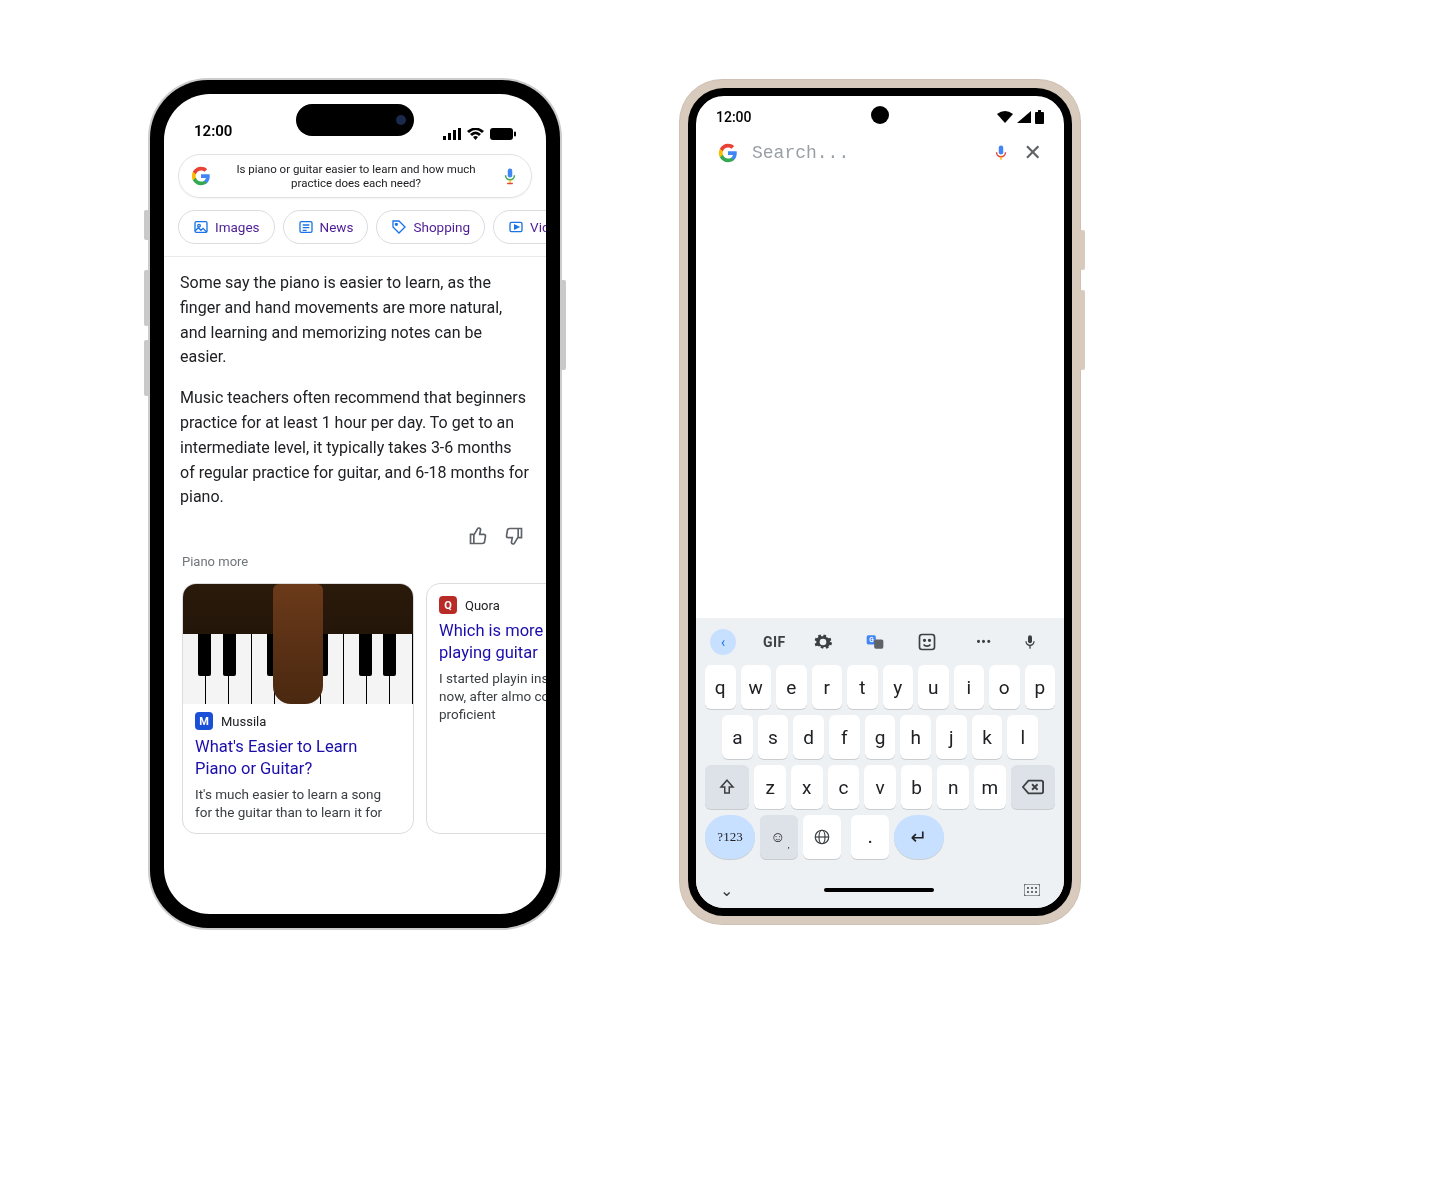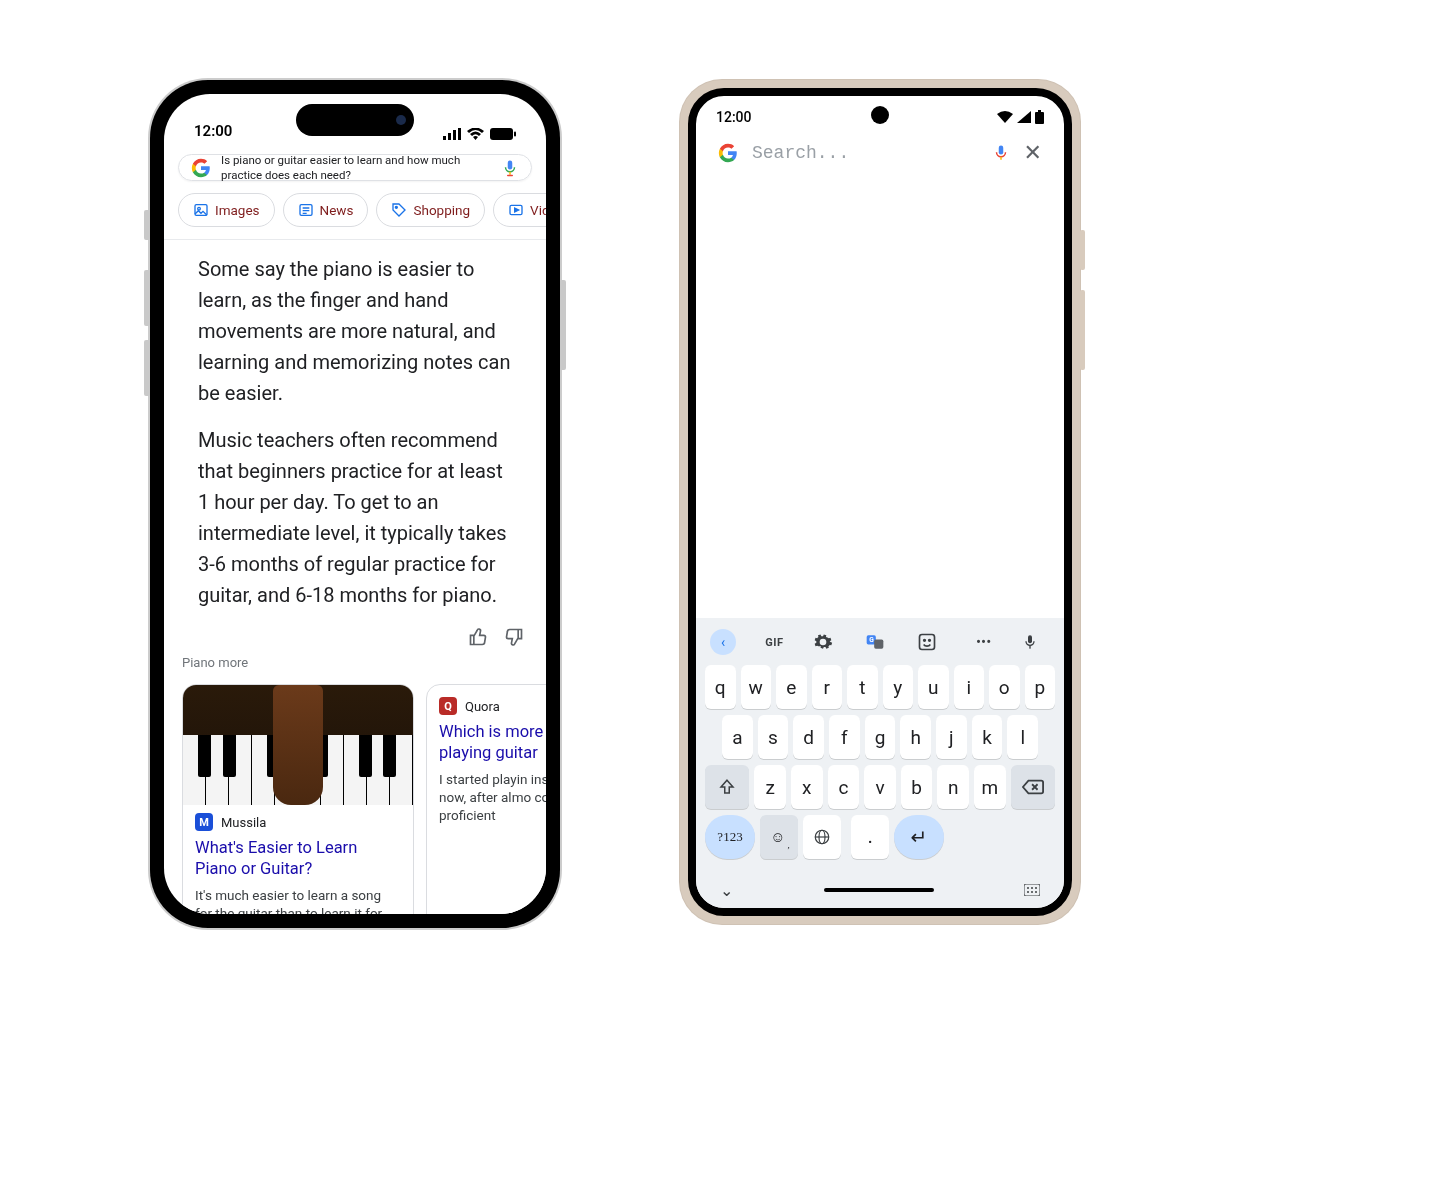--- a/index.html
+++ b/index.html
@@ -48,50 +48,51 @@
   }
   .statusbar-ios {
     height: 50px; display: flex; align-items: flex-end;
     justify-content: space-between; padding: 0 30px 4px;
     font-size: 15px; font-weight: 600;
   }
   .sb-icons-ios { display:flex; gap:6px; align-items:center; }
 
   .search-pill {
     margin: 10px 14px 10px;
-    height: 27px;
+    height: 44px;
     border: 1px solid #dfe1e5;
     border-radius: 22px;
     display: flex; align-items: center;
     padding: 0 12px;
     gap: 10px;
     box-shadow: 0 1px 2px rgba(0,0,0,0.05);
+    text-align: center;
   }
   .g-logo { width:20px; height:20px; position:relative; flex:0 0 20px; }
   .g-logo svg { width:100%; height:100%; }
   .search-text {
     flex: 1; font-size: 11.5px; line-height: 1.25;
     color: #202124; overflow:hidden;
   }
   .mic-icon { width:18px; height:18px; flex:0 0 18px; }
 
   .chips {
     display:flex; gap:8px; padding: 2px 14px 12px;
     overflow:hidden;
   }
   .chip {
     display:flex; align-items:center; gap:6px;
     border:1px solid #dadce0; border-radius:18px;
     height:34px; padding:0 14px;
-    font-size:13.5px; color:#7f1d1d; white-space:nowrap;
+    font-size:13.5px; color:#4c1d95; white-space:nowrap;
   }
   .chip-icon { width:16px; height:16px; color:#1a73e8; }
   .divider-line { height:1px; background:#e8eaed; margin:0 0 14px; }
 
-  .answer-block { padding: 0 34px; font-size:20px; line-height:1.55; color:#202124; }
+  .answer-block { padding: 0 16px; font-size:16px; line-height:1.55; color:#202124; }
   .answer-block p { margin-bottom:16px; }
 
   .feedback-row { display:flex; justify-content:flex-end; gap:16px; padding:0 22px 4px; }
   .fb-icon { width:20px; height:20px; color:#5f6368; }
 
   .read-more { padding: 4px 18px 14px; font-size:13px; color:#70757a; }
 
   .cards-row { display:flex; gap:12px; padding:0 0 0 18px; overflow:hidden; }
   .card {
     width: 232px; flex:0 0 232px;
@@ -166,21 +167,21 @@
   .kbd { background:#eef1f4; padding:4px 4px 10px; }
   .kbd-toolbar{
     height:40px; display:flex; align-items:center; justify-content:space-between;
     padding:0 10px; color:#3c4043;
   }
   .kbd-toolbar .tool{width:28px; text-align:center; font-size:15px;}
   .kbd-toolbar .chev{
     width:26px;height:26px;border-radius:50%;background:#c8e0ff;
     display:flex;align-items:center;justify-content:center;font-size:14px;color:#1a73e8;
   }
-  .kbd-toolbar .gif{font-weight:700;font-size:11px;letter-spacing:0.5px;text-align:center;}
+  .kbd-toolbar .gif{font-weight:700;font-size:14px;letter-spacing:0.5px;text-align:center;}
   .krow{display:flex; gap:5px; padding:3px 5px; justify-content:center;}
   .key{
     flex:1; height:44px; background:#fff; border-radius:6px;
     display:flex; align-items:center; justify-content:center;
     font-size:19px; color:#202124;
     box-shadow:0 1px 0 rgba(0,0,0,0.15);
   }
   .krow.r2{padding:3px 22px;}
   .key-wide{flex:1.4;}
   .key-fn{background:#dde2e8;}

